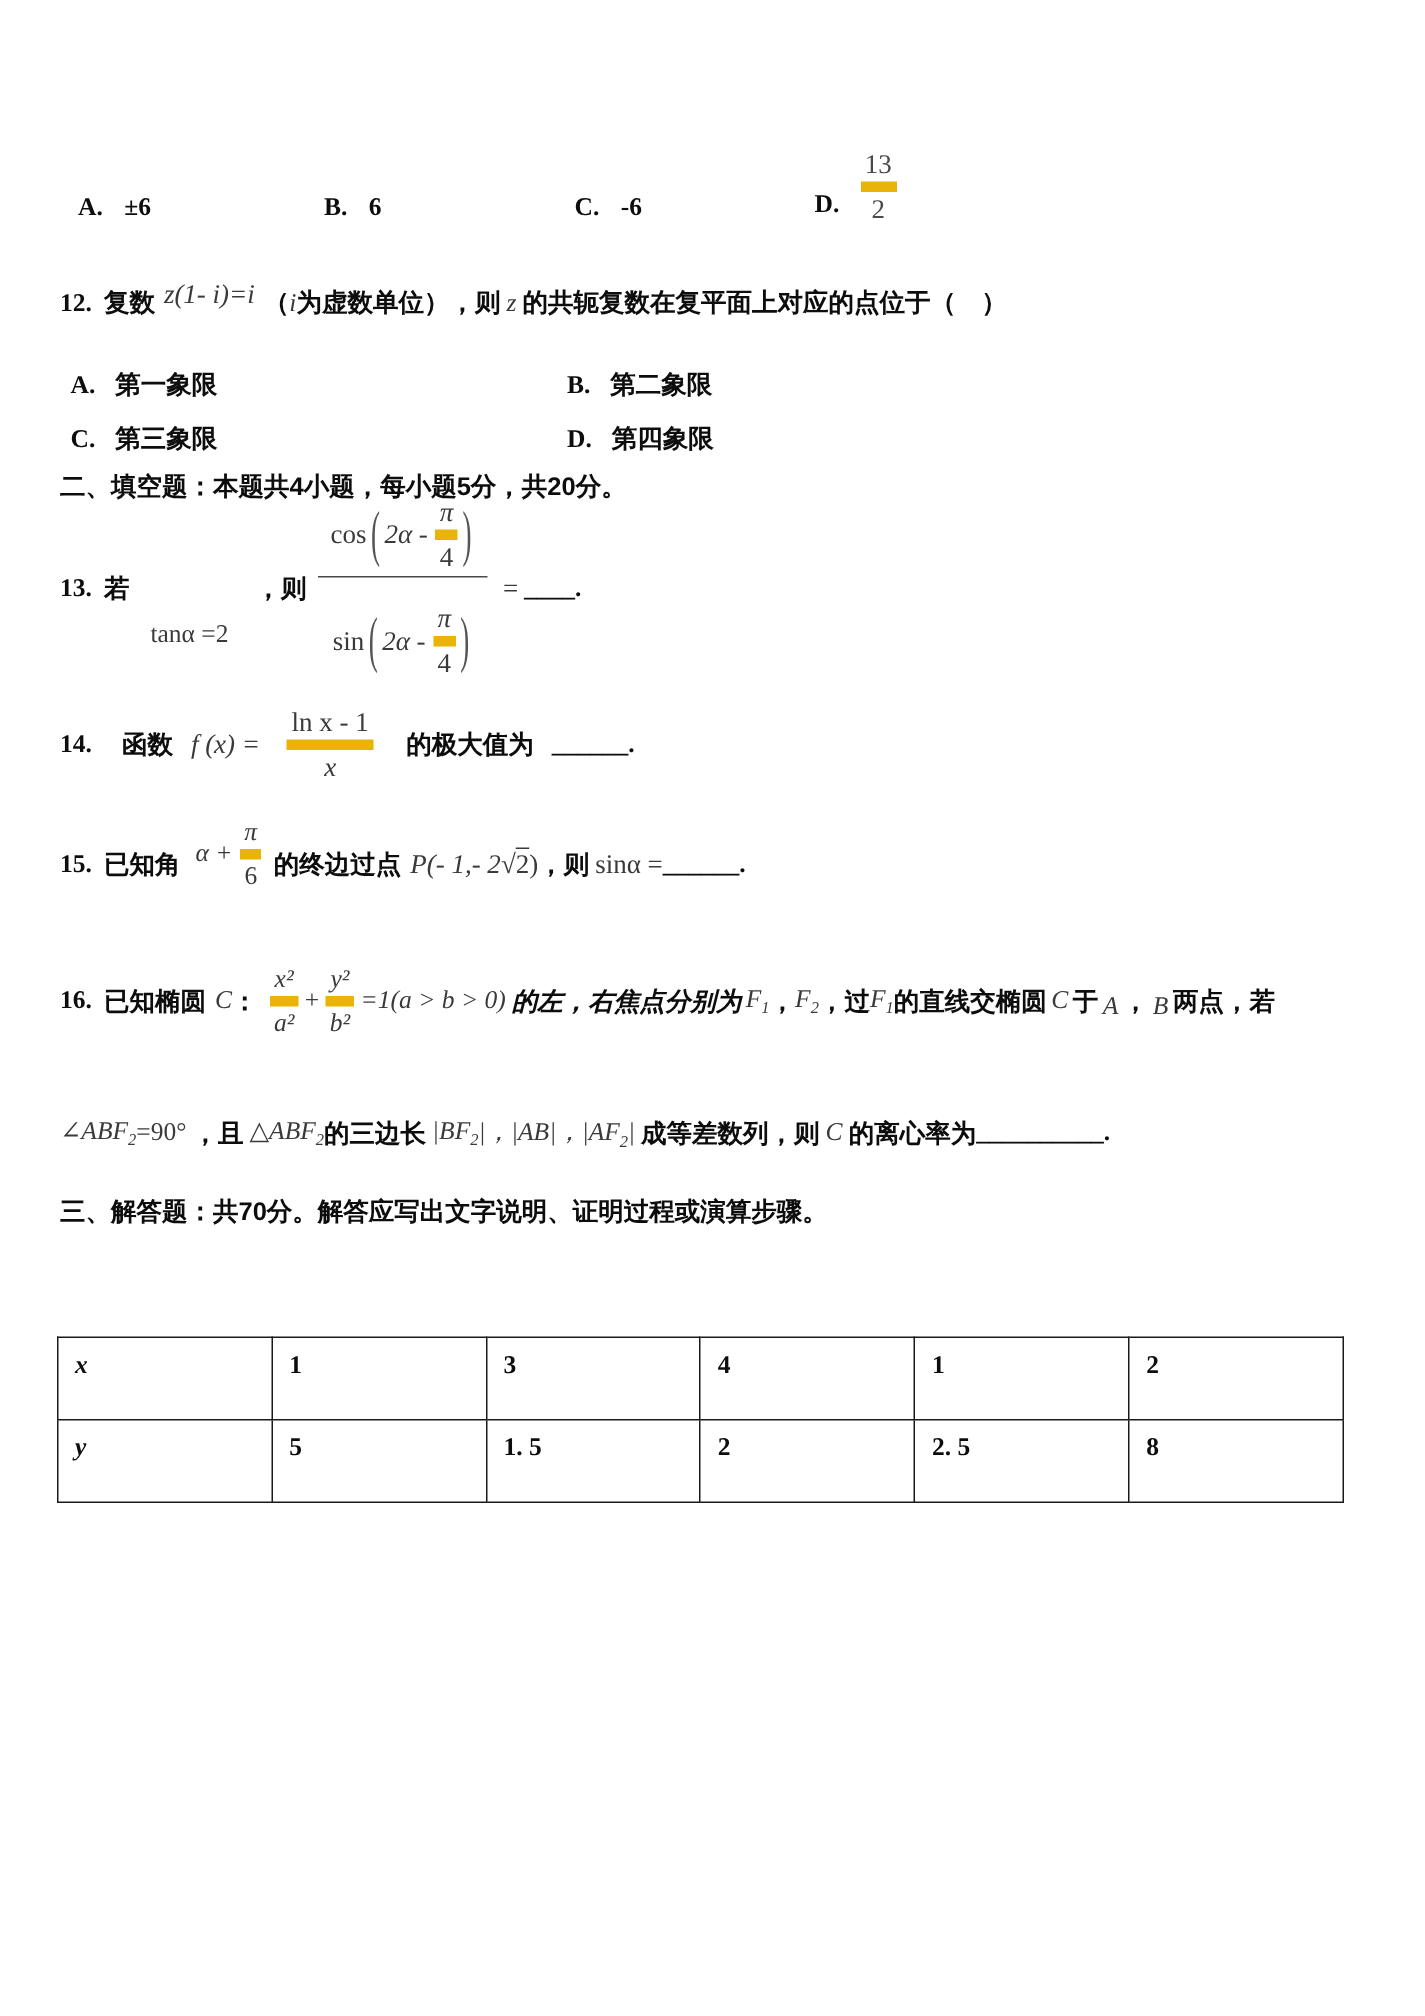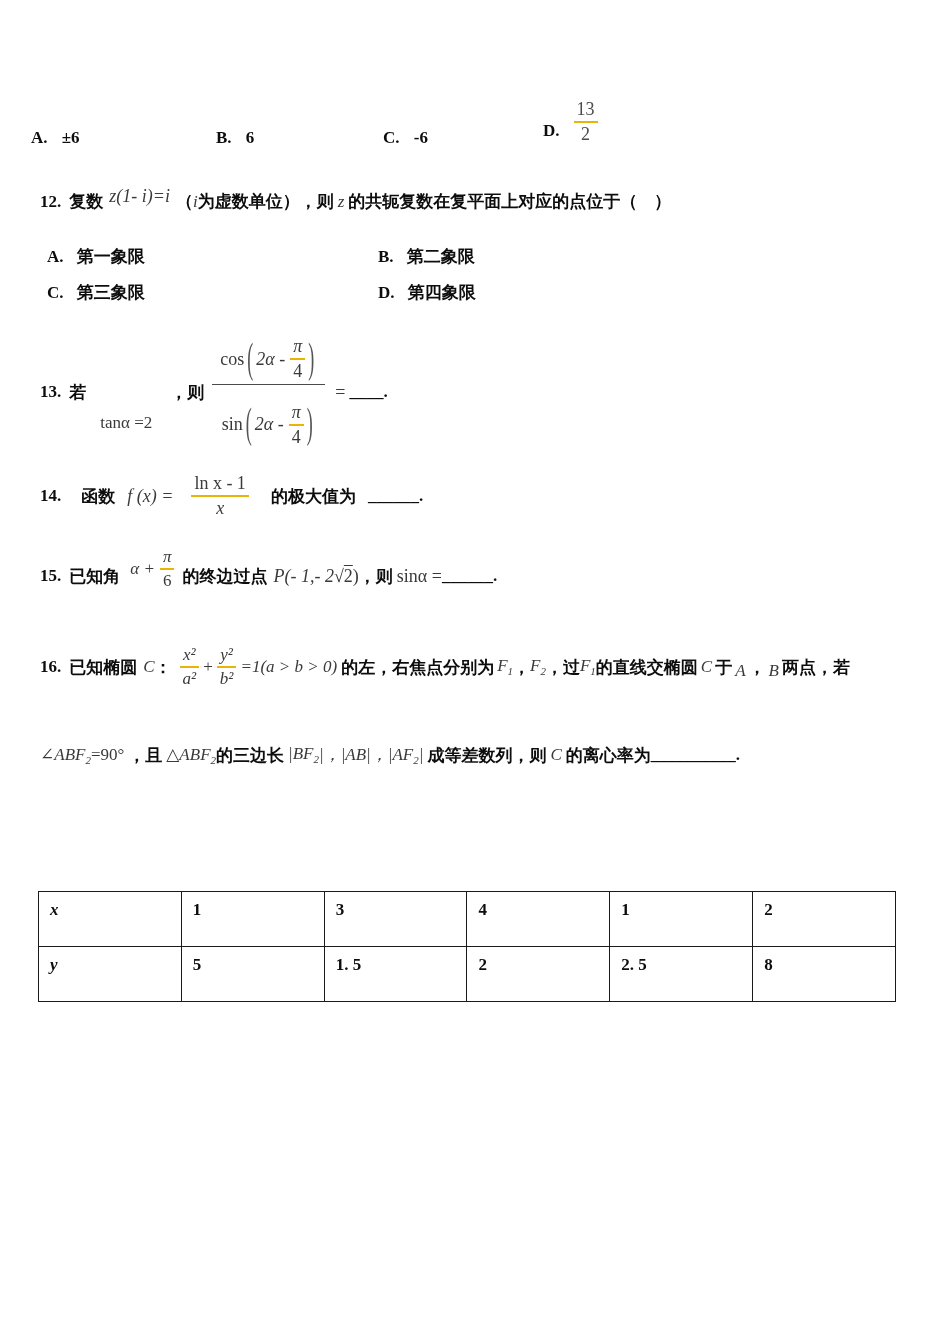--- a/index.html
+++ b/index.html
@@ -7,21 +7,21 @@
         font-size:17px;color:#111;}
   .cn{font-family:"Liberation Sans","DejaVu Sans",sans-serif;font-weight:bold;color:#0d0d0d;}
   .lbl{font-family:"Liberation Serif","DejaVu Serif",serif;font-weight:bold;color:#0d0d0d;}
   .math{font-family:"Liberation Serif","DejaVu Serif",serif;font-style:italic;color:#3a3a3a;}
   .mathup{font-family:"Liberation Serif","DejaVu Serif",serif;font-style:normal;color:#3a3a3a;}
   .abs{position:absolute;}
   .row{position:absolute;left:40px;display:flex;align-items:center;}
   .baserow{position:absolute;left:40px;display:flex;align-items:baseline;}
   
   .frac{display:inline-flex;flex-direction:column;align-items:center;line-height:1.05;vertical-align:middle;}
-  .frac .fn{border-bottom:2px solid #eab308;padding:0 3px 2px;}
+  .frac .fn{border-bottom:7px solid #eab308;padding:0 3px 2px;}
   .frac .fd{padding:2px 3px 0;}
   .bigfrac{display:inline-flex;flex-direction:column;align-items:center;gap:15px;}
   .bigfrac .bfn,.bigfrac .bfd{display:inline-flex;align-items:center;padding:3px 8px;}
   .bigfrac .bfn{border-bottom:1.5px solid #4a4a4a;}
   .lp,.rp{display:inline-block;transform:scaleY(2.3);font-weight:300;margin:0 3px;color:#555;}
   .sqrtv{text-decoration:overline;}
   sub{font-size:11px;}
   
   .t17{position:absolute;left:38px;top:891px;width:858px;border-collapse:collapse;table-layout:fixed;}
   .t17 td{border:1.6px solid #1a1a1a;height:46px;vertical-align:top;
@@ -31,21 +31,21 @@
   .q17p{position:absolute;left:40px;top:822px;width:872px;line-height:37px;
         text-align:justify;font-size:17.5px;}
   .q17p .math{font-size:18px;}
 </style>
 </head>
 <body>
 
 <div class="page">
 
   <div class="abs" style="top:100px;left:0;width:950px;height:58px;">
-    <span class="abs" style="left:31px;top:28px;">
+    <span class="abs" style="left:52px;top:28px;">
       <span class="lbl">A.</span>
       <span class="lbl" style="margin-left:10px;">±6</span>
     </span>
     <span class="abs" style="left:216px;top:28px;">
       <span class="lbl">B.</span>
       <span class="lbl" style="margin-left:10px;">6</span>
     </span>
     <span class="abs" style="left:383px;top:28px;">
       <span class="lbl">C.</span>
       <span class="lbl" style="margin-left:10px;">-6</span>
@@ -82,20 +82,21 @@
     <span class="abs" style="left:47px;top:36px;">
       <span class="lbl">C.</span>
       <span class="cn" style="margin-left:9px;">第三象限</span>
     </span>
     <span class="abs" style="left:378px;top:36px;">
       <span class="lbl">D.</span>
       <span class="cn" style="margin-left:9px;">第四象限</span>
     </span>
   </div>
 
+  <div class="abs cn" style="top:313px;left:40px;">二、填空题：本题共4小题，每小题5分，共20分。</div>
 
   <div class="row" style="top:338px;height:108px;">
     <span class="lbl">13.</span>
     <span class="cn" style="margin-left:8px;">若</span>
     <span class="mathup" style="margin:62px 0 0 14px;">tanα =2</span>
     <span class="cn" style="margin-left:18px;">，则</span>
     <span class="bigfrac mathup" style="margin-left:8px;font-size:18px;">
       <span class="bfn">
         <span>cos</span>
         <span class="lp">(</span>
@@ -161,21 +162,21 @@
     <span class="frac math" style="margin-left:8px;">
       <span class="fn">x²</span>
       <span class="fd">a²</span>
     </span>
     <span class="mathup" style="margin:0 4px;">+</span>
     <span class="frac math">
       <span class="fn">y²</span>
       <span class="fd">b²</span>
     </span>
     <span class="math" style="margin-left:4px;">=1(a &gt; b &gt; 0)</span>
-    <span class="cn" style="margin-left:4px;">的左，右焦点分别为</span>
+    <span class="cn" style="margin-left:4px;font-style:italic;">的左，右焦点分别为</span>
     <span class="math" style="margin-left:3px;"><span>F</span><sub>1</sub></span>
     <span class="cn">，</span>
     <span class="math"><span>F</span><sub>2</sub></span>
     <span class="cn">，过</span>
     <span class="math"><span>F</span><sub>1</sub></span>
     <span class="cn">的直线交椭圆</span>
     <span class="math" style="margin:0 3px;">C</span>
     <span class="cn">于</span>
     <span class="math" style="margin:8px 3px 0;">A</span>
     <span class="cn">，</span>
@@ -190,20 +191,21 @@
     <span class="math"><span>△ABF</span><sub>2</sub></span>
     <span class="cn">的三边长</span>
     <span class="math" style="margin-left:4px;text-align:right;"><span>|BF</span><sub>2</sub></span>
     <span class="math"><span>|，|AB|，|AF</span><sub>2</sub><span>|</span></span>
     <span class="cn" style="margin-left:4px;">成等差数列，则</span>
     <span class="math" style="margin:0 4px;">C</span>
     <span class="cn">的离心率为</span>
     <span class="lbl">__________.</span>
   </div>
 
+  <div class="abs cn" style="top:796px;left:40px;">三、解答题：共70分。解答应写出文字说明、证明过程或演算步骤。</div>
 
 
   <table class="t17">
     <tbody>
         <tr>
       <td class="v">x</td>
       <td>1</td>
       <td>3</td>
       <td>4</td>
       <td>1</td>

